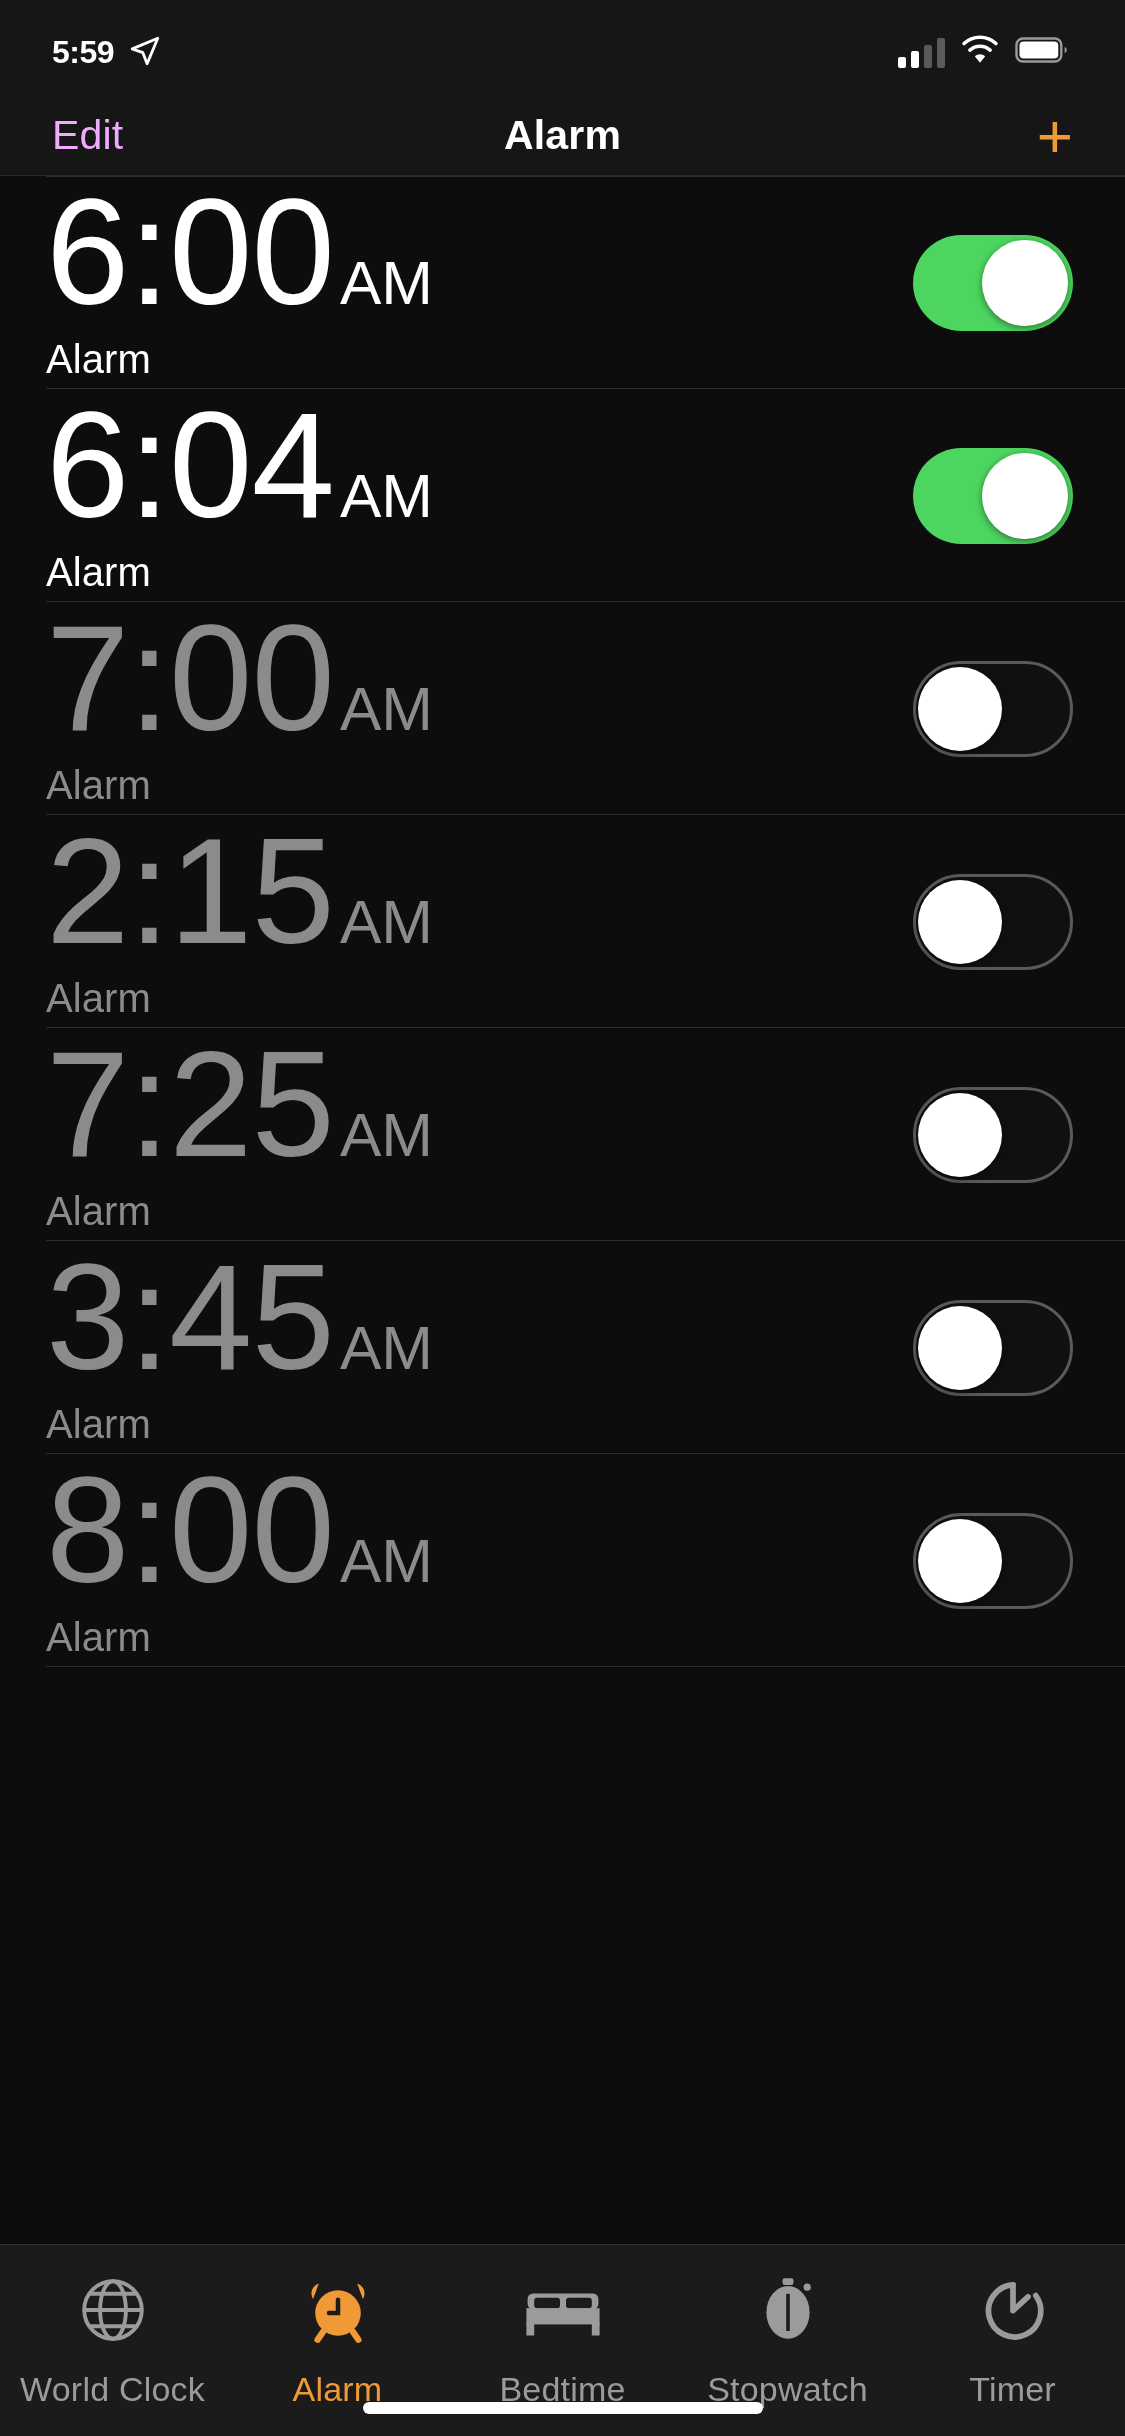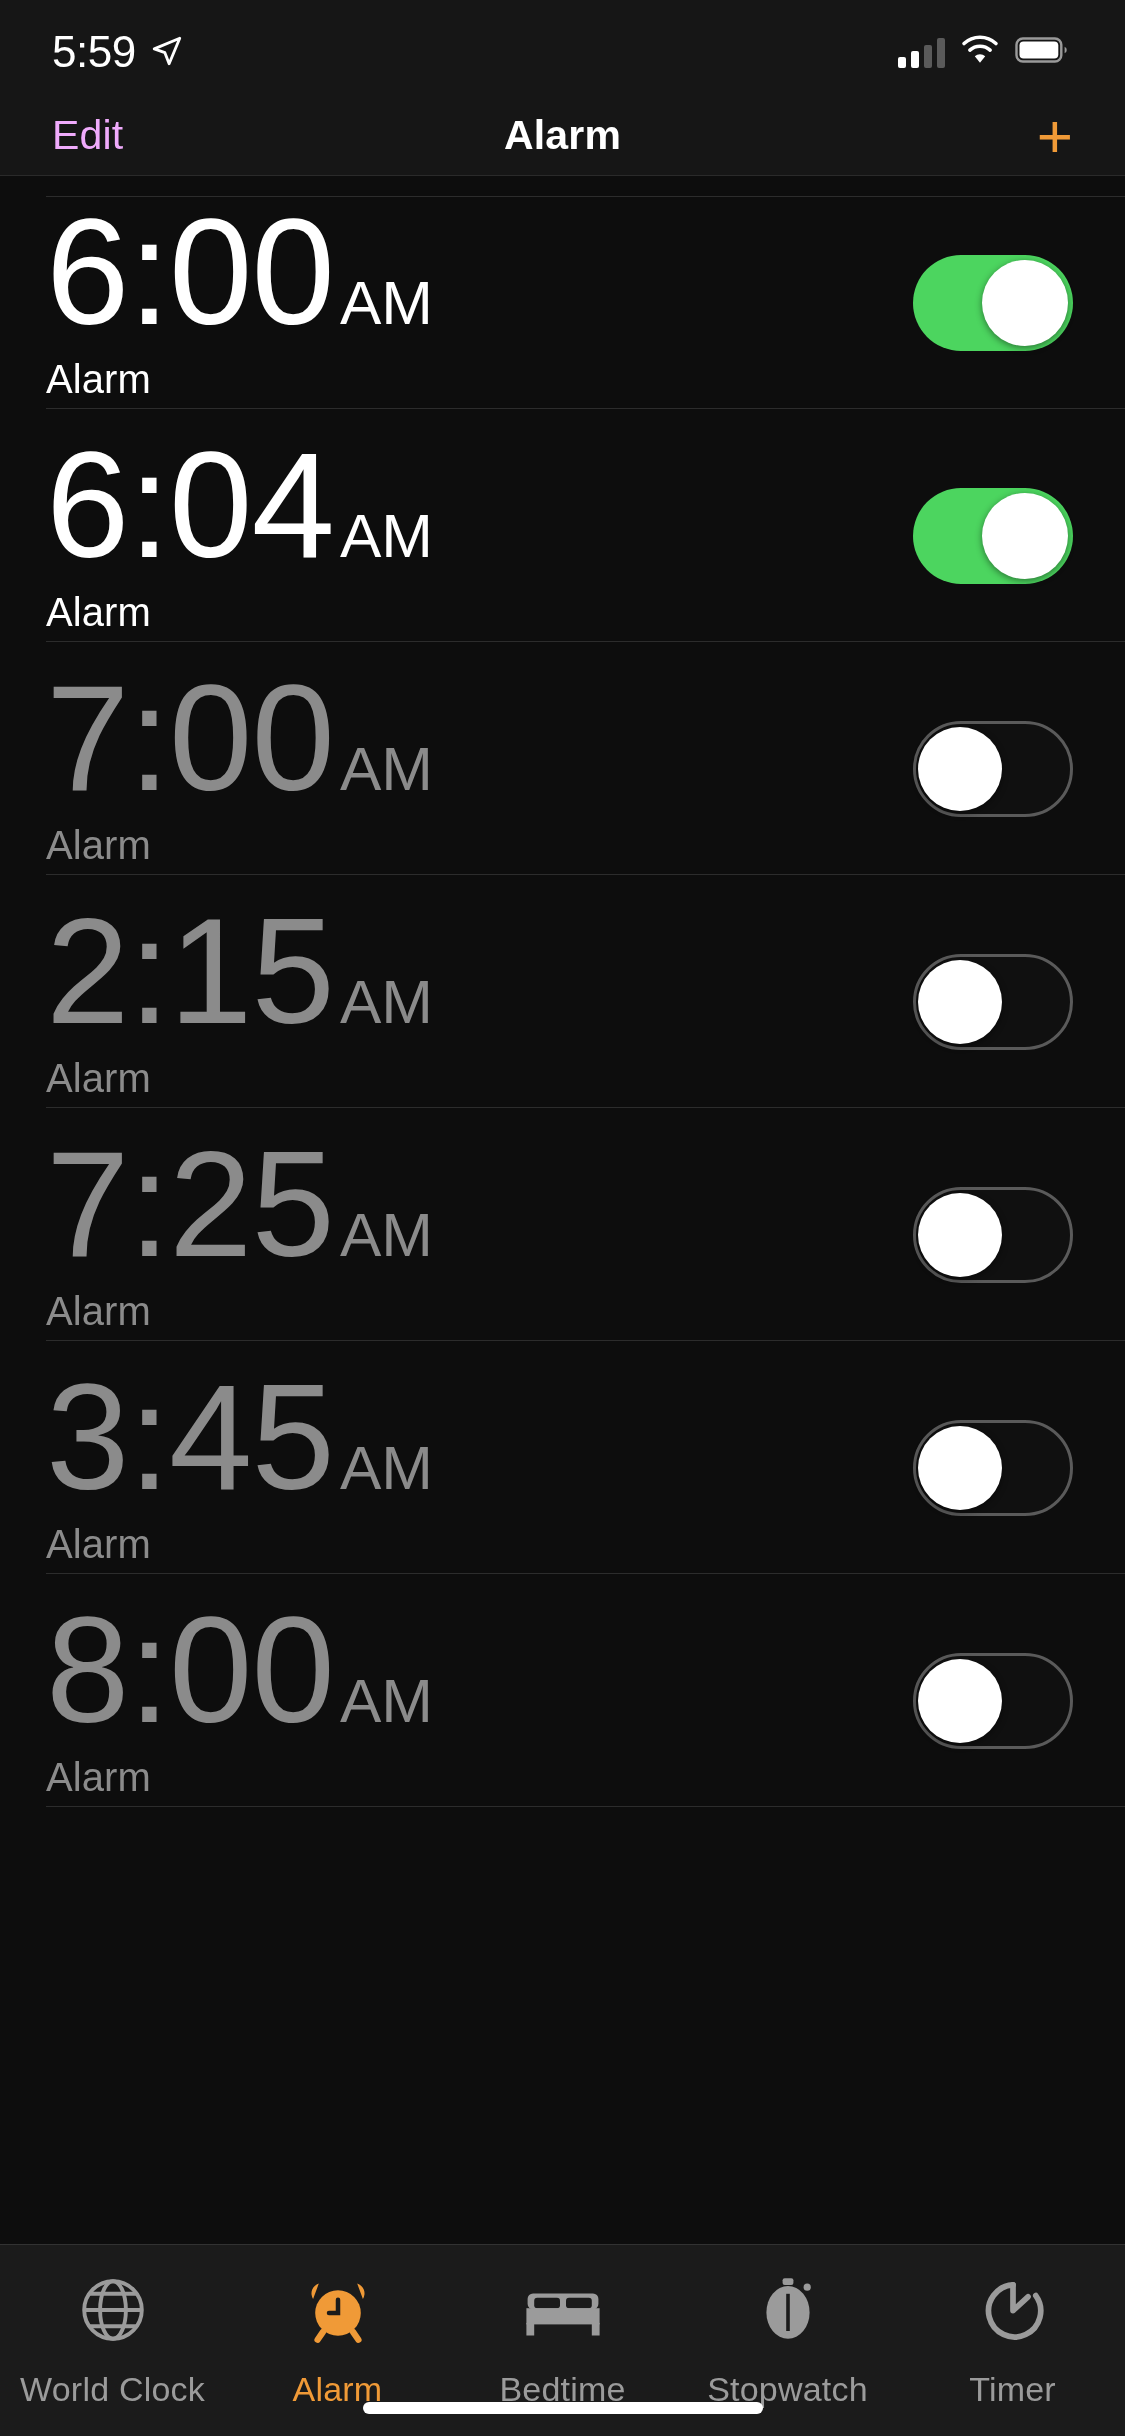--- a/index.html
+++ b/index.html
@@ -19,21 +19,21 @@
   
   .statusbar {
     position:relative;
     height:96px;
     flex:0 0 96px;
     background:#161616;
     display:flex; align-items:center;
     padding:0 54px 0 52px;
   }
   .sb-time {
-    color:#fff; font-size:44px; font-weight:400;
+    color:#fff; font-size:32px; font-weight:700;
     letter-spacing:-0.5px; line-height:1;
     padding-top:8px;
   }
   .sb-loc { margin-left:14px; padding-top:10px; }
   .sb-right {
     margin-left:auto; display:flex; align-items:center; gap:16px;
     padding-top:8px;
   }
   .bars { display:flex; align-items:flex-end; gap:5px; height:32px; }
   .bars i { display:block; width:8px; background:#fff; border-radius:2px; }
@@ -70,21 +70,20 @@
     flex:1 1 auto;
     overflow:hidden;
     background:#0d0d0d;
     position:relative;
   }
   .row {
     position:relative;
     height:213px;
     display:flex; align-items:center;
     padding:0 52px 0 46px;
-    margin-top:20px;
   }
   .row::after {
     content:""; position:absolute; left:46px; right:0; bottom:0;
     height:1px; background:#2c2c2c;
   }
   .row:first-child::before {
     content:""; position:absolute; left:46px; right:0; top:0;
     height:1px; background:#2c2c2c;
   }
   .rowtext { display:flex; flex-direction:column; justify-content:center; }

